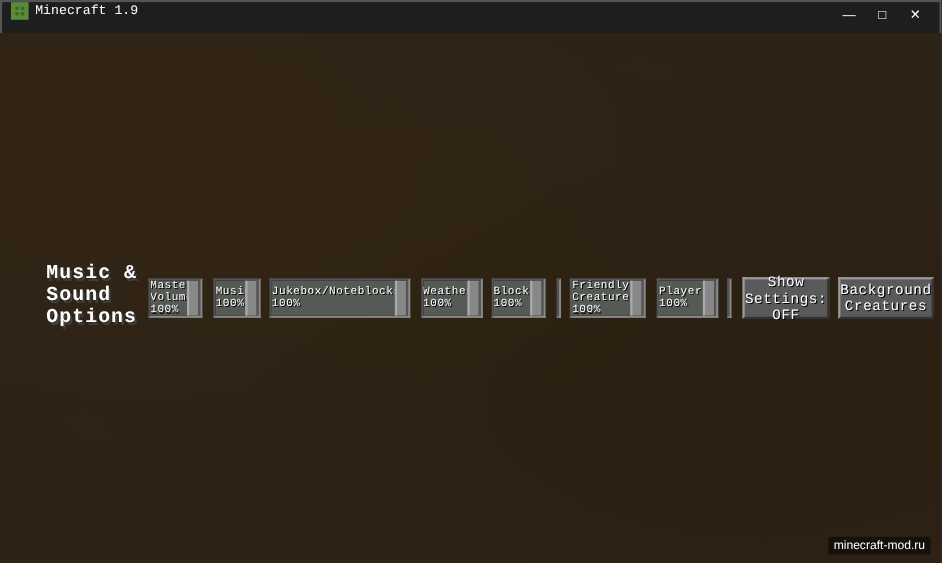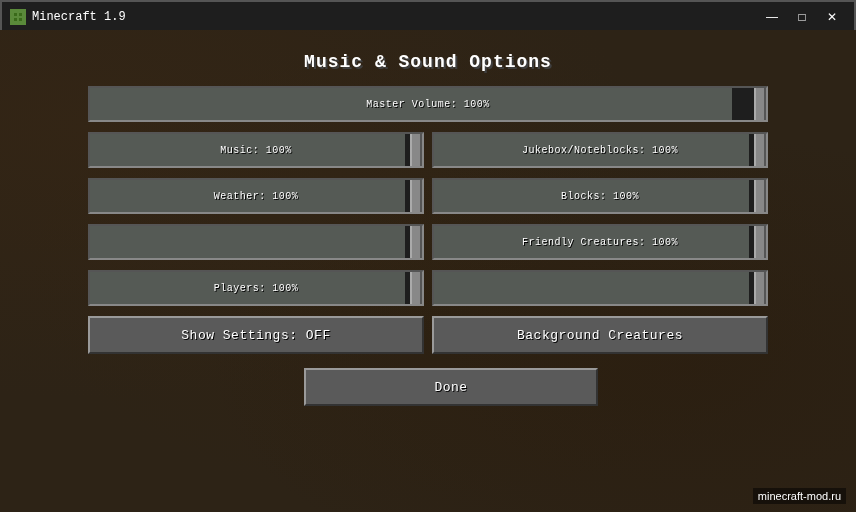--- a/index.html
+++ b/index.html
@@ -18,21 +18,21 @@
       background: #3b3b3b;
       border: 2px solid #555;
       display: flex;
       flex-direction: column;
     }
 
     .title-bar {
       height: 30px;
       background: #1e1e1e;
       display: flex;
-      align-items: center;
+      align-items: flex-start;
       justify-content: space-between;
       padding: 0 8px;
       flex-shrink: 0;
     }
 
     .title-bar-left {
       display: flex;
       align-items: center;
       gap: 6px;
       color: #fff;
@@ -79,21 +79,21 @@
         ),
         repeating-linear-gradient(
           90deg,
           transparent,
           transparent 31px,
           rgba(0,0,0,0.15) 31px,
           rgba(0,0,0,0.15) 32px
         );
       background-color: #2a1f1a;
       display: flex;
-      flex-direction: column;
+      flex-direction: row;
       align-items: center;
       padding: 20px 40px;
       gap: 10px;
     }
 
     
     .content::before {
       content: '';
       position: absolute;
       top: 30px;

